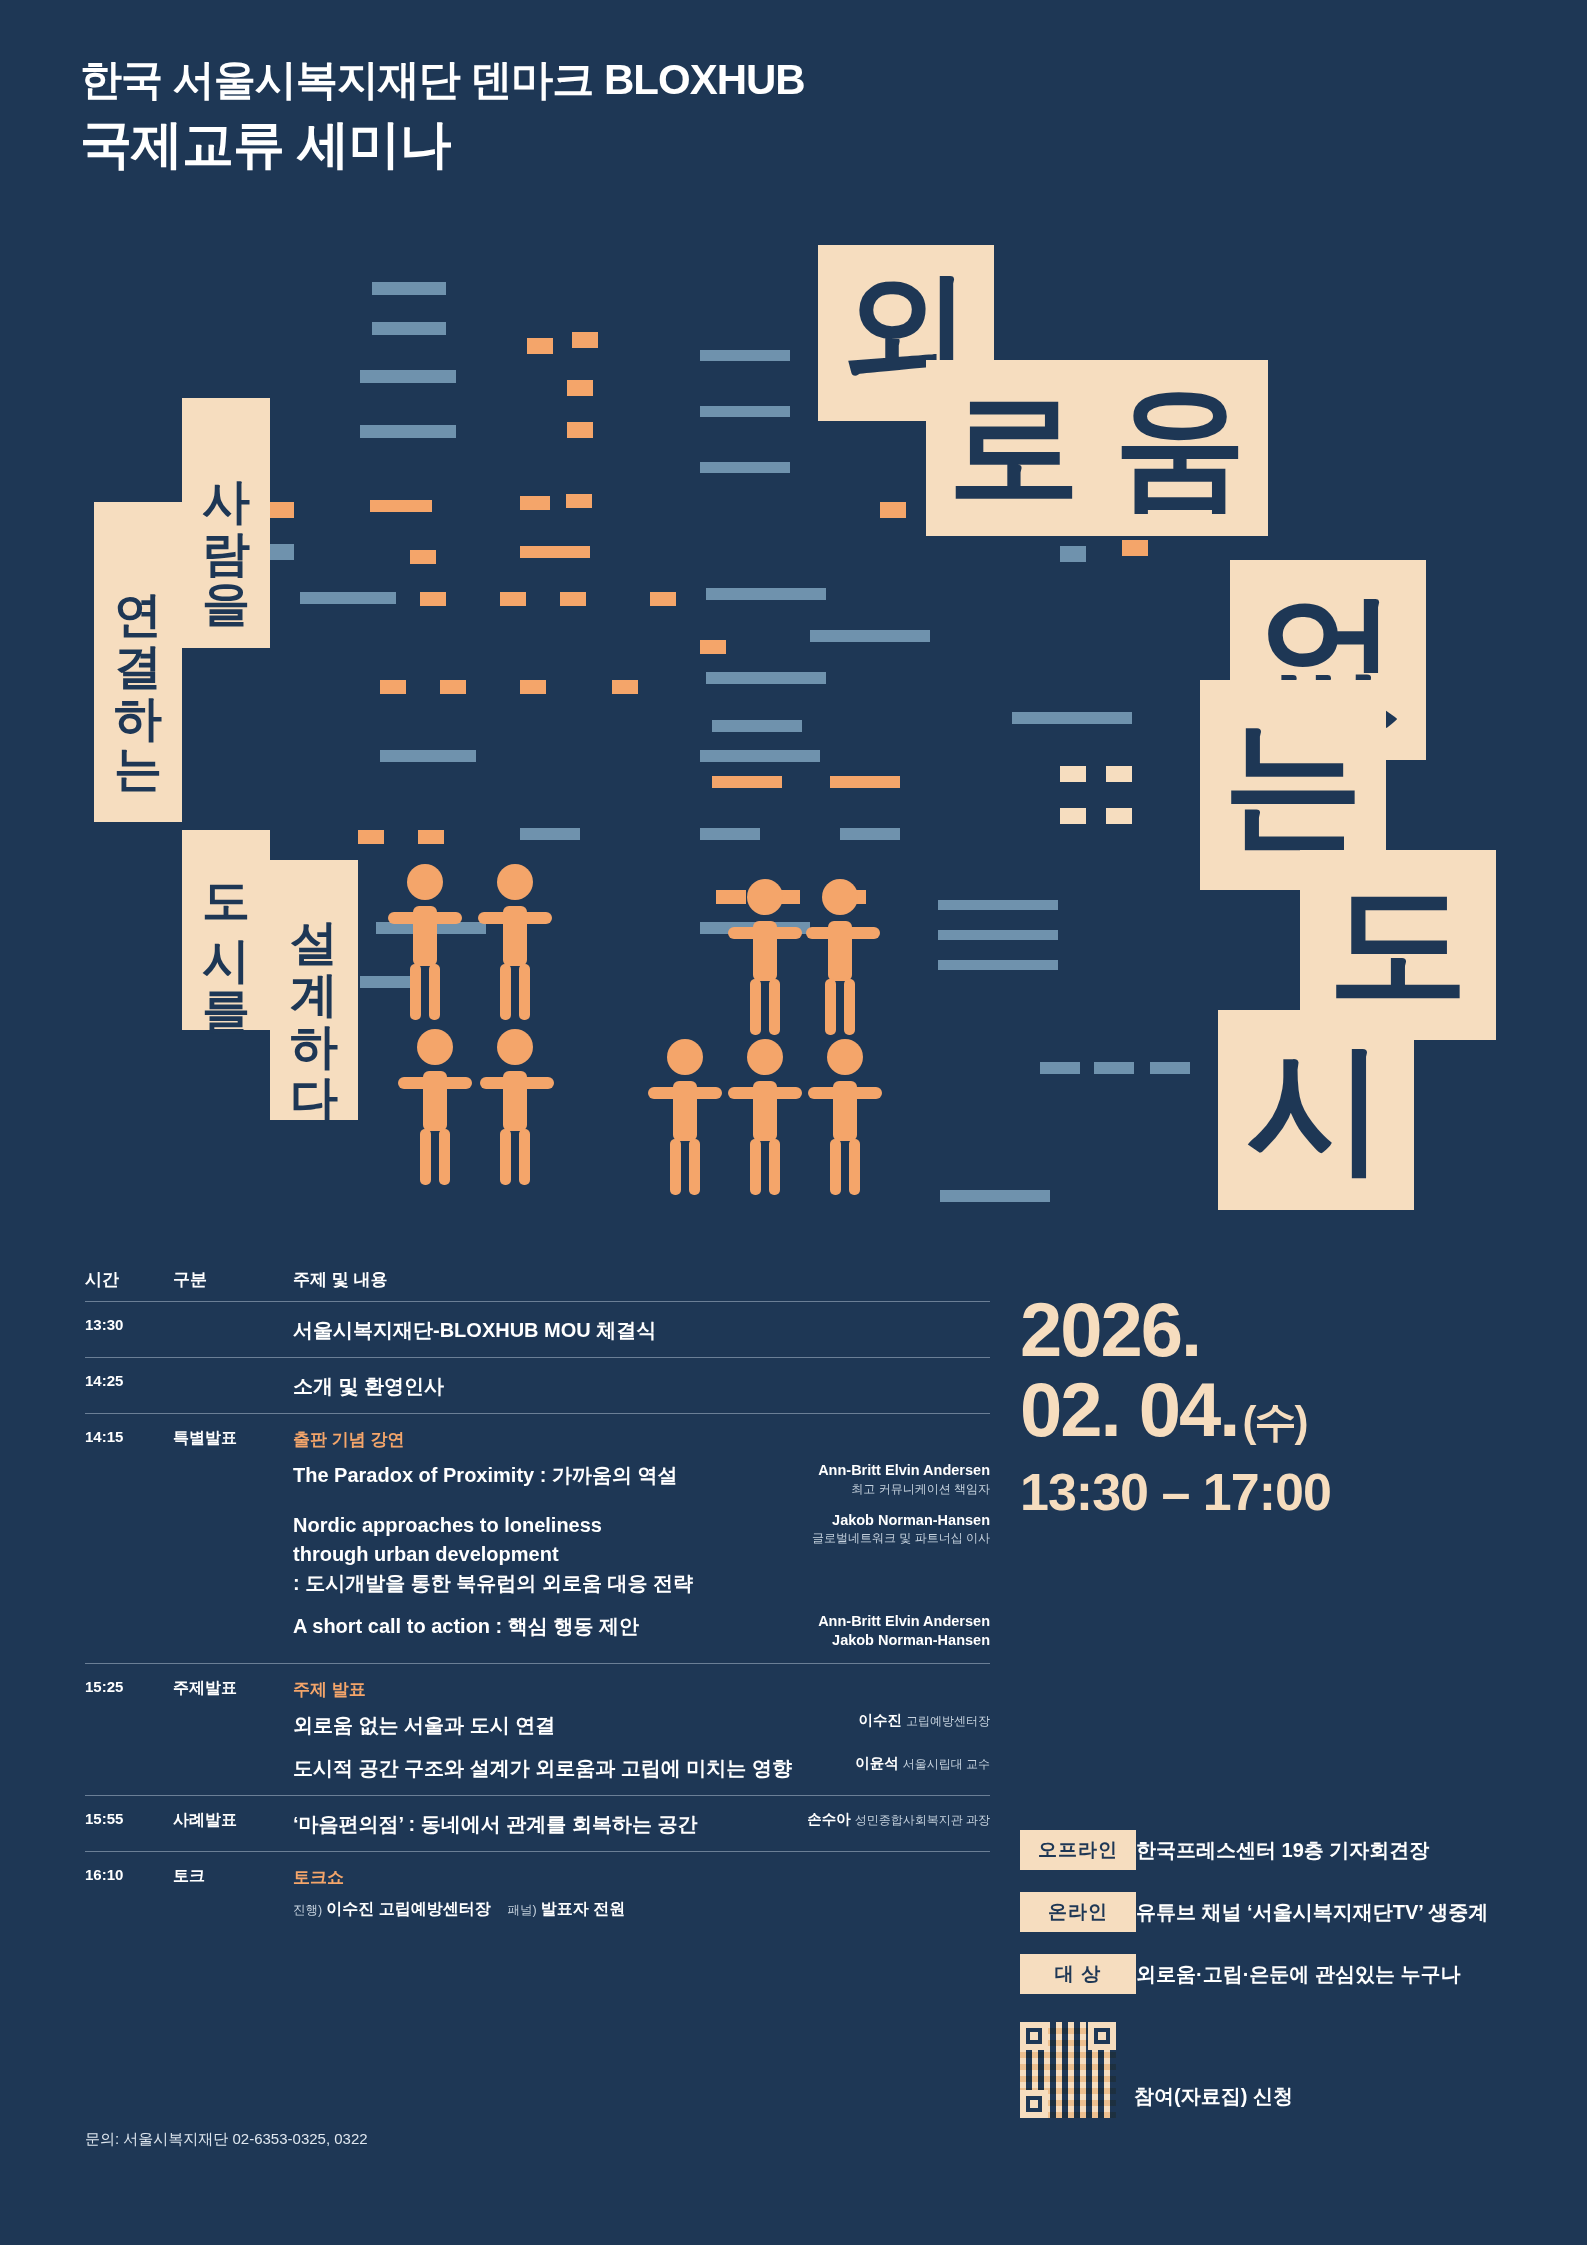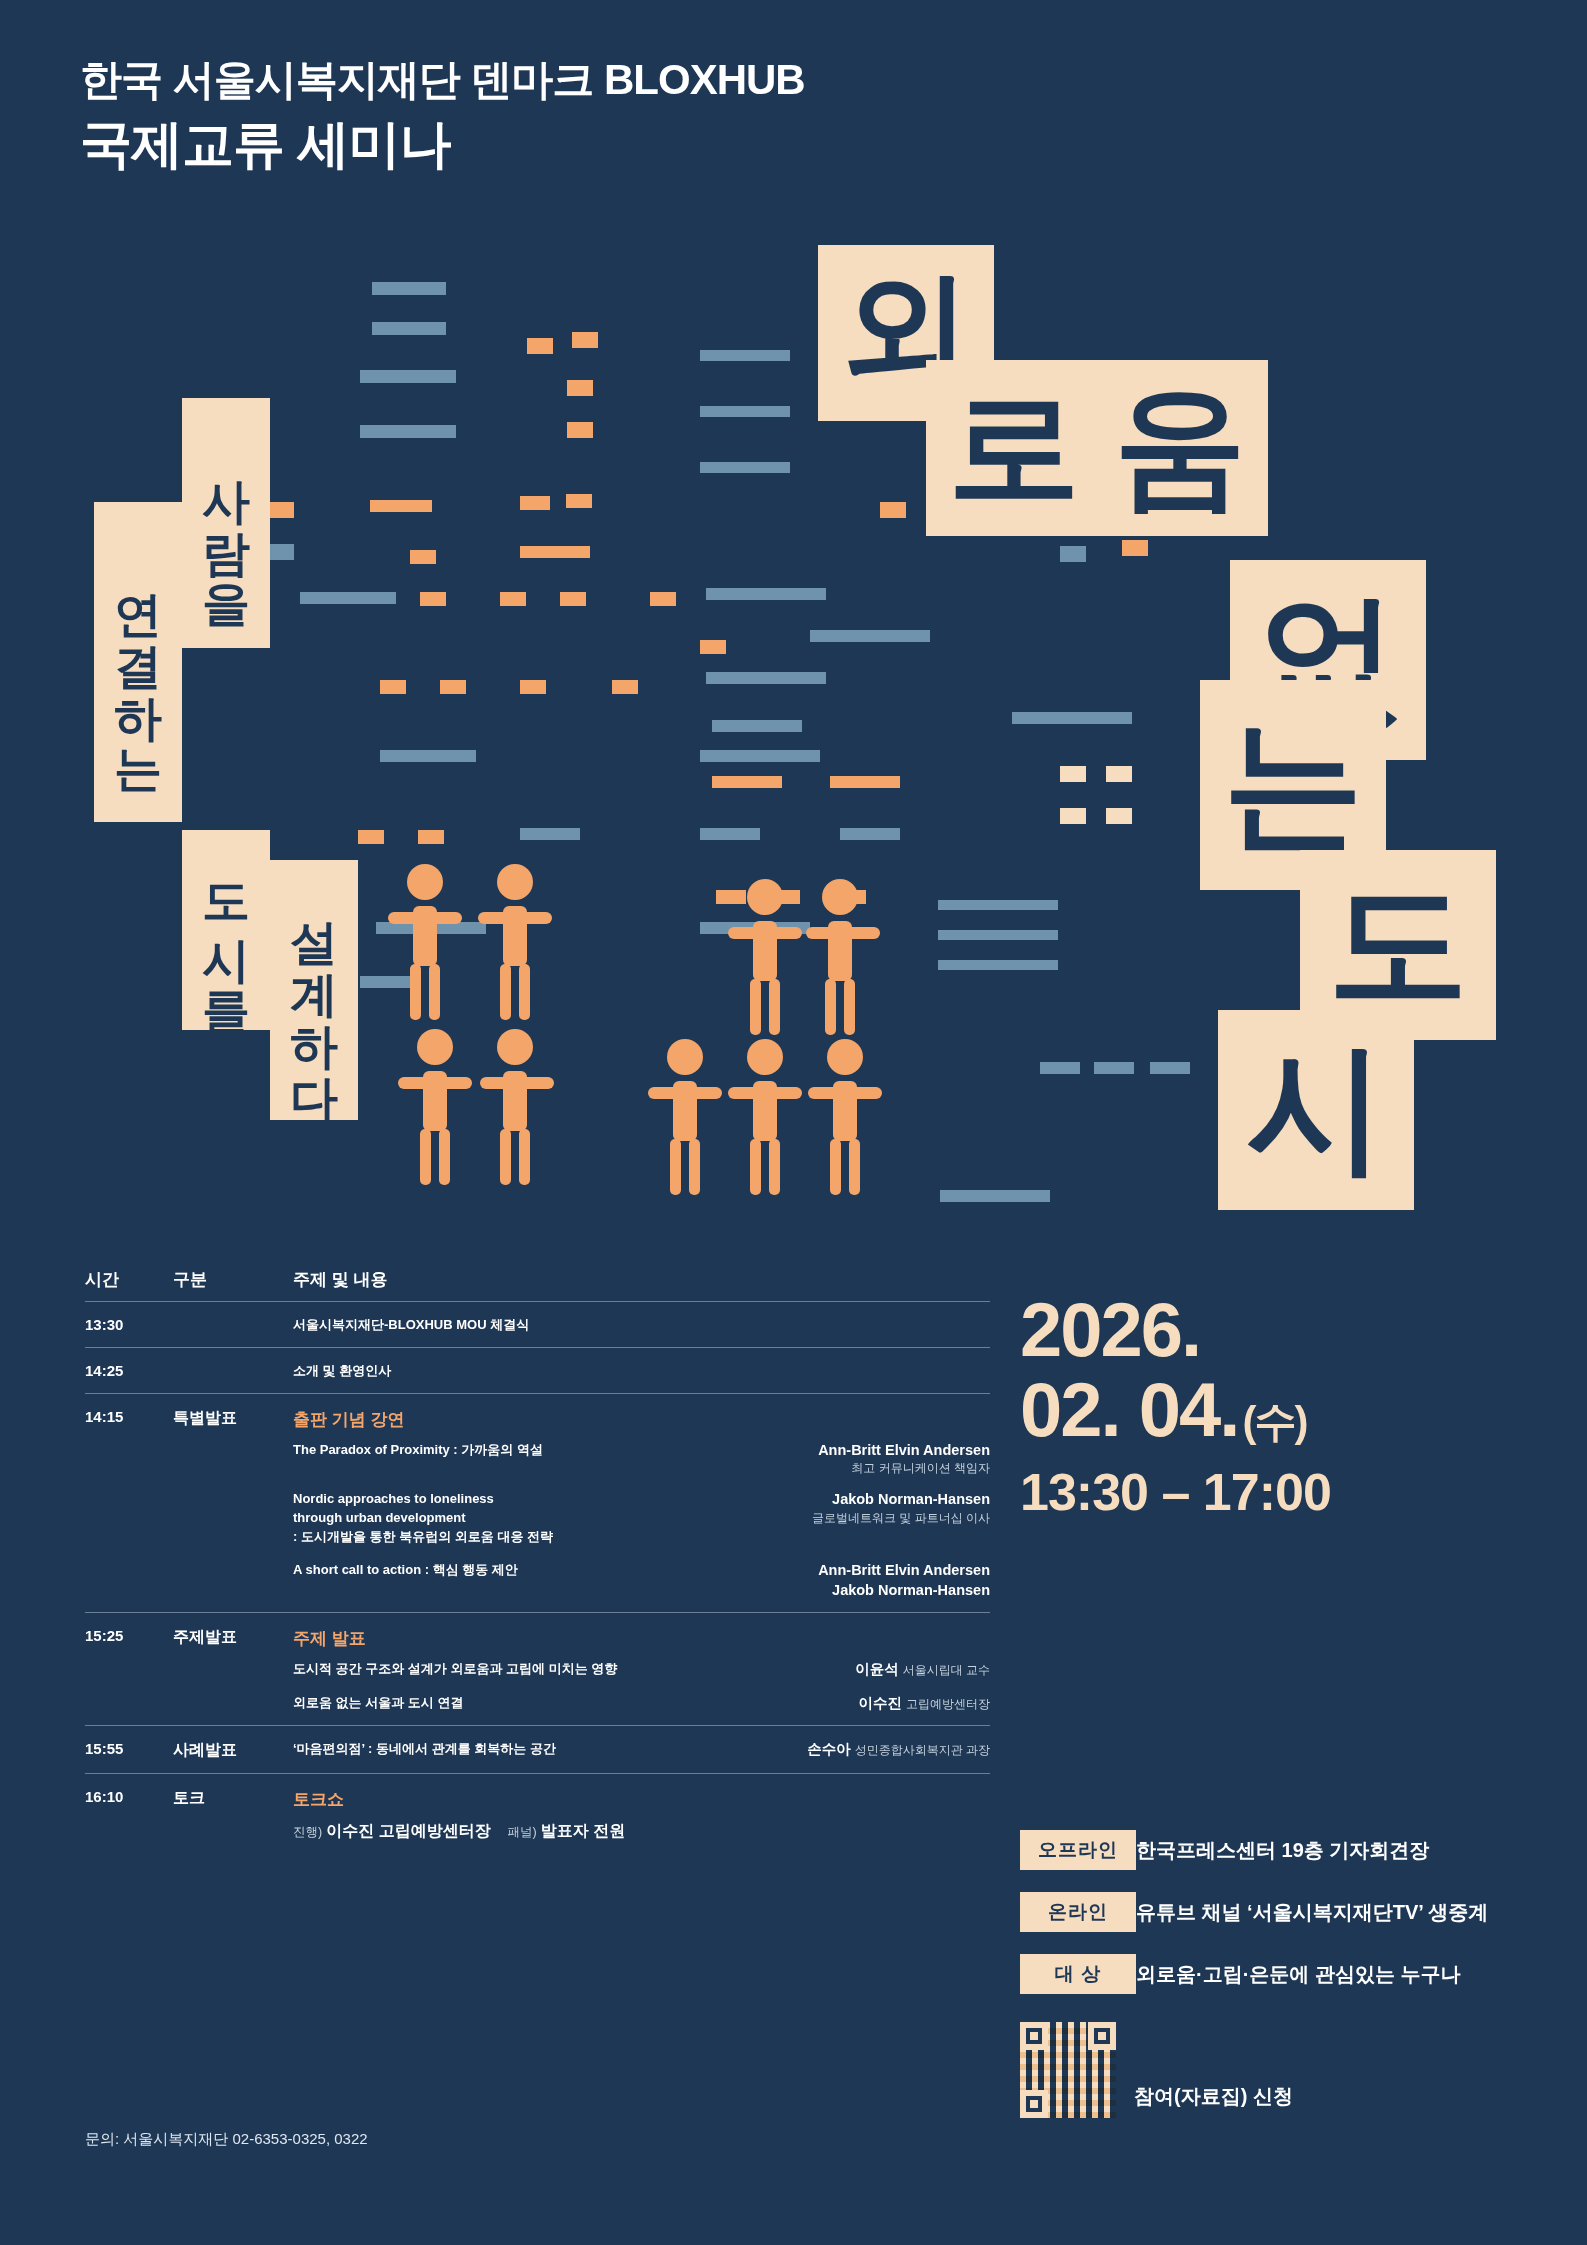--- a/index.html
+++ b/index.html
@@ -48,21 +48,21 @@
   .sch-head .c1{width:88px;}
   .sch-head .c2{width:120px;}
   .rowline{border-top:1px solid #6b7f96;}
   .srow{display:flex;padding:14px 0 12px 0;}
   .srow .c1{width:88px;font-size:15px;font-weight:bold;}
   .srow .c2{width:120px;font-size:16px;font-weight:bold;}
   .srow .c3{flex:1;}
   .sec-title{color:#f4a56a;font-size:17px;font-weight:bold;margin-bottom:10px;}
   .item{display:flex;justify-content:space-between;align-items:flex-start;margin-bottom:14px;}
   .item:last-child{margin-bottom:0;}
-  .item .subj{font-size:13px;font-weight:bold;line-height:1.45;color:#ffffff;}
+  .item .subj{font-size:20px;font-weight:bold;line-height:1.45;color:#ffffff;}
   .item .who{text-align:right;font-size:14px;line-height:1.35;min-width:180px;padding-left:14px;}
   .who .nm{font-weight:bold;font-size:14.5px;color:#ffffff;}
   .who .role{font-size:12px;color:#c6d2de;}
   .talk-line{font-size:15px;}
   .talk-line .lbl{font-size:12.5px;color:#c6d2de;}
   .talk-line b{font-size:16px;}
 
   .contact{position:absolute;left:85px;top:2130px;font-size:15px;color:#dfe7ef;}
 
   
@@ -303,31 +303,31 @@
       </div>
     </div>
 
     <div class="rowline"></div>
     <div class="srow">
       <div class="c1">15:25</div>
       <div class="c2">주제발표</div>
       <div class="c3">
         <div class="sec-title">주제 발표</div>
         <div class="item">
+          <div class="subj">외로움 없는 서울과 도시 연결</div>
+          <div class="who">
+            <span class="nm">이수진</span>
+            <span class="role">고립예방센터장</span>
+          </div>
+        </div>
+        <div class="item">
           <div class="subj">도시적 공간 구조와 설계가 외로움과 고립에 미치는 영향</div>
           <div class="who">
             <span class="nm">이윤석</span>
             <span class="role">서울시립대 교수</span>
-          </div>
-        </div>
-        <div class="item">
-          <div class="subj">외로움 없는 서울과 도시 연결</div>
-          <div class="who">
-            <span class="nm">이수진</span>
-            <span class="role">고립예방센터장</span>
           </div>
         </div>
       </div>
     </div>
 
     <div class="rowline"></div>
     <div class="srow">
       <div class="c1">15:55</div>
       <div class="c2">사례발표</div>
       <div class="c3">

